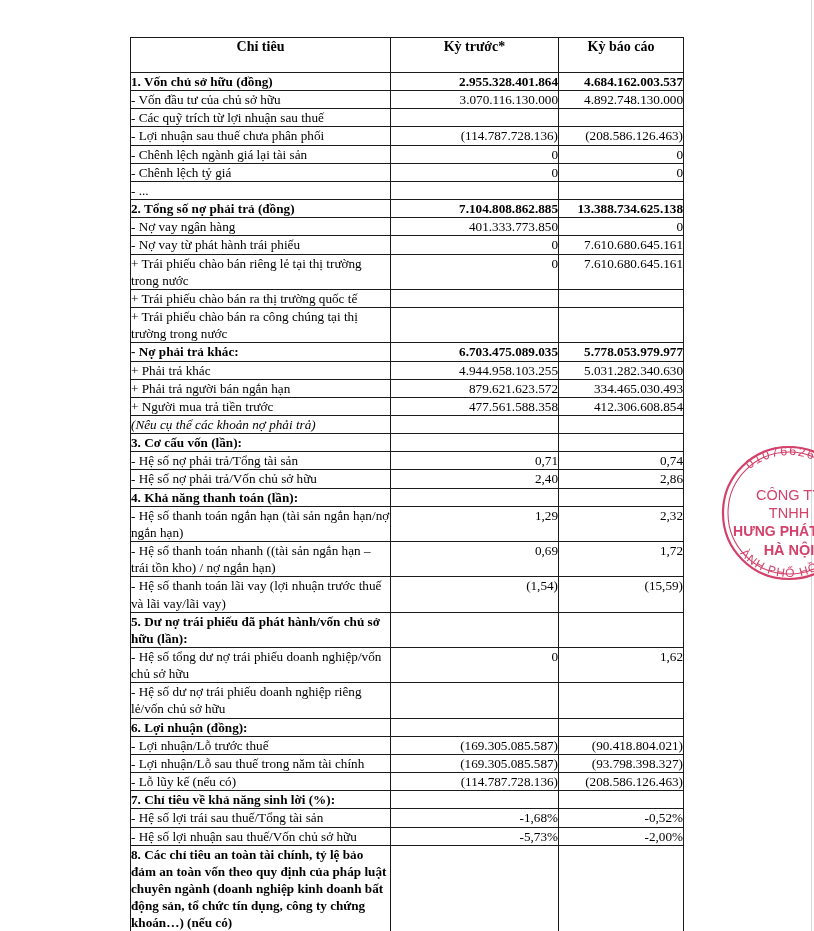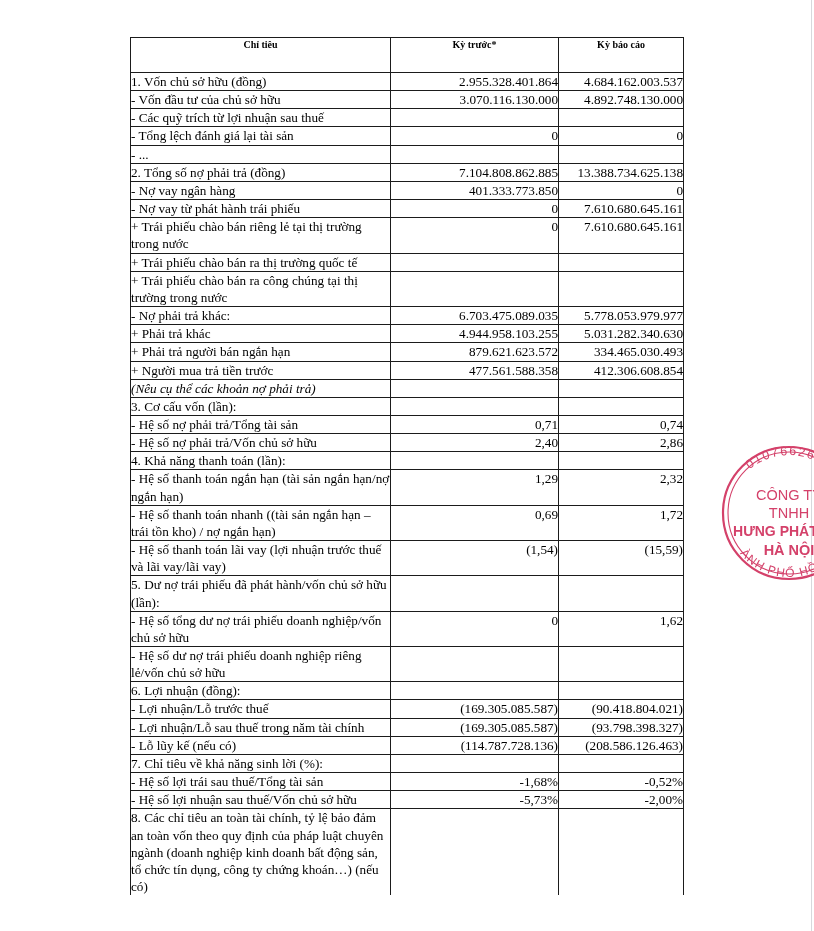--- a/index.html
+++ b/index.html
@@ -55,21 +55,21 @@
   col.c-label { width: 260px; }
   col.c-prev  { width: 168px; }
   col.c-curr  { width: 125px; }
 
   
   thead th {
     text-align: center;
     font-weight: bold;
     height: 34px;
     vertical-align: middle;
-    font-size: 10px;
+    font-size: 14px;
   }
 
   
   td.label {
     padding: 0 3px 0 4px;
     text-align: left;
     white-space: normal;
   }
   td.num {
     padding: 0 4px 0 3px;
@@ -78,21 +78,21 @@
   }
 
   
   tbody td {
     border-top: none;
     border-bottom: none;
   }
   tbody tr:first-child td { border-top: 1px solid #1b1b1b; }
   tbody tr.last-data td   { border-bottom: none; }
 
-  .b  { font-weight: normal; margin-top: 28px; }
+  .b  { font-weight: bold; margin-top: 28px; }
   .it { font-style: italic; margin-top: 24px; }
 
   
   .seal {
     position: absolute;
     left: 714px;
     top: 438px;
     width: 150px;
     height: 150px;
     pointer-events: none;
@@ -133,21 +133,31 @@
           <td class="label">- Vốn đầu tư của chủ sở hữu</td>
           <td class="num">3.070.116.130.000</td>
           <td class="num">4.892.748.130.000</td>
         </tr>
         <tr>
           <td class="label">- Các quỹ trích từ lợi nhuận sau thuế</td>
           <td class="num"></td>
           <td class="num"></td>
         </tr>
         <tr>
-          <td class="label">- Tổng lệch đánh giá lại tài sản</td>
+          <td class="label">- Lợi nhuận sau thuế chưa phân phối</td>
+          <td class="num">(114.787.728.136)</td>
+          <td class="num">(208.586.126.463)</td>
+        </tr>
+        <tr>
+          <td class="label">- Chênh lệch ngành giá lại tài sản</td>
+          <td class="num">0</td>
+          <td class="num">0</td>
+        </tr>
+        <tr>
+          <td class="label">- Chênh lệch tỷ giá</td>
           <td class="num">0</td>
           <td class="num">0</td>
         </tr>
         <tr>
           <td class="label">- ...</td>
           <td class="num"></td>
           <td class="num"></td>
         </tr>
         <tr>
           <td class="label b">2. Tổng số nợ phải trả (đồng)</td>

